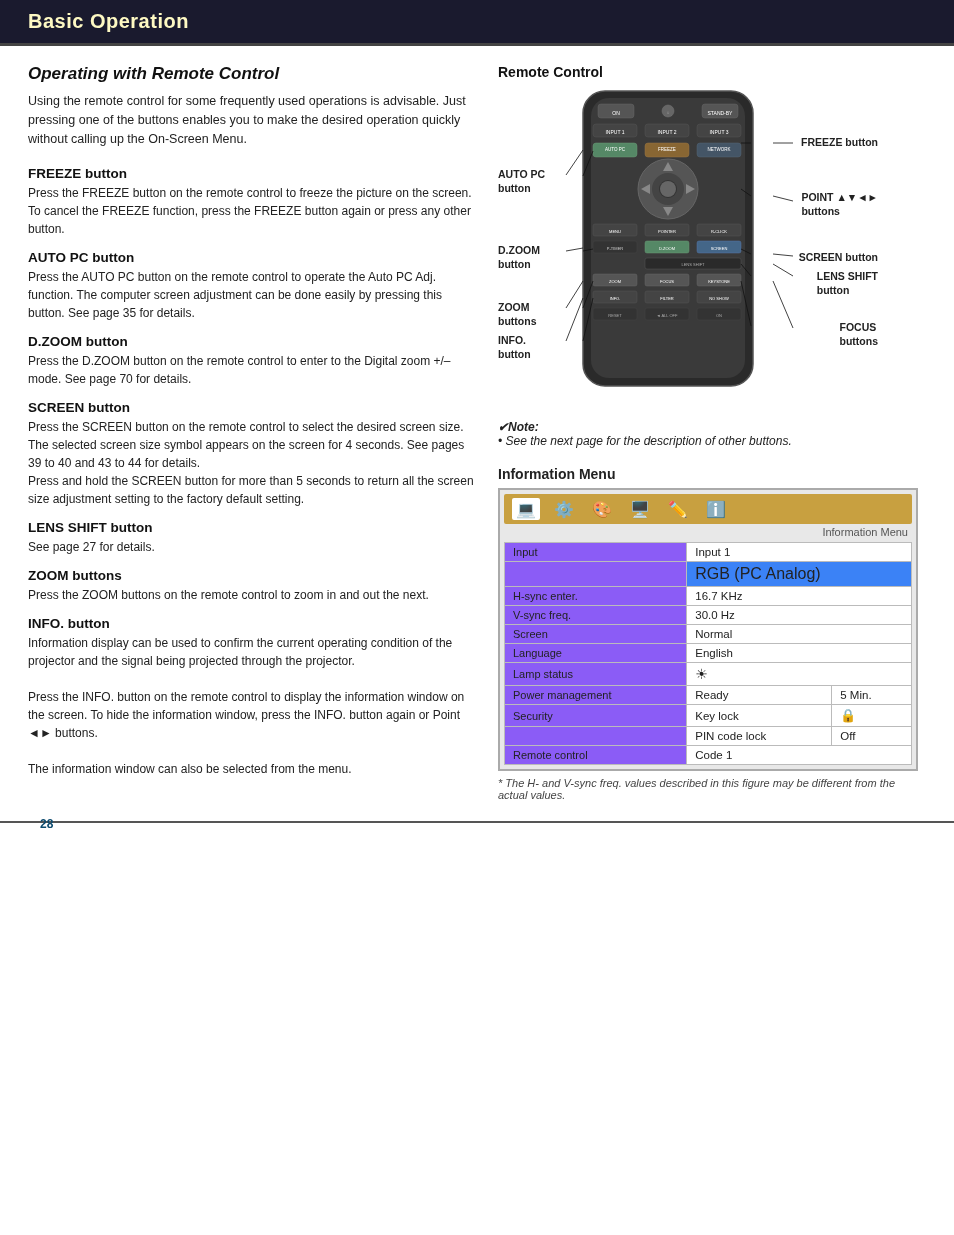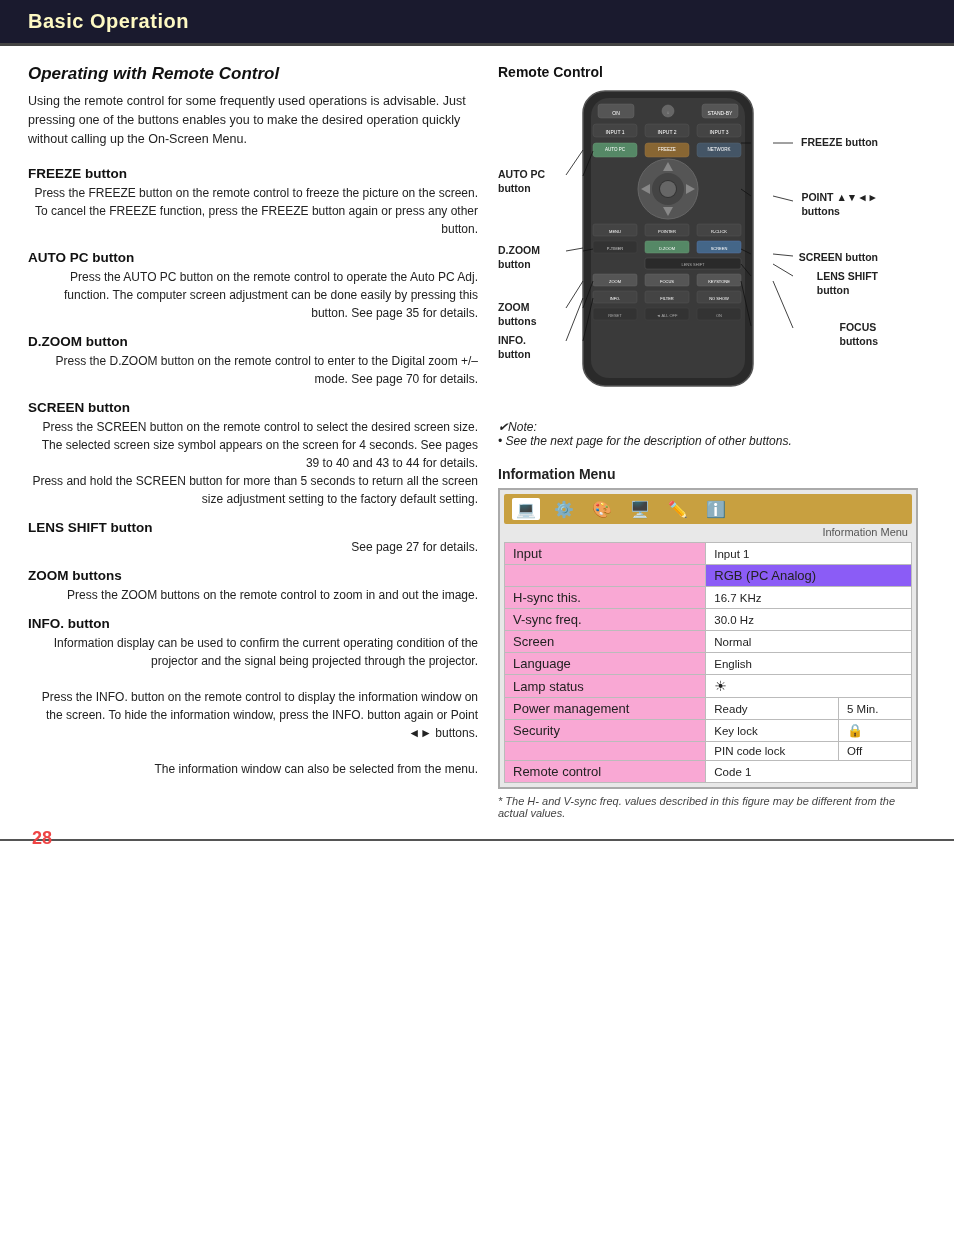--- a/index.html
+++ b/index.html
@@ -58,39 +58,38 @@
     .subsection-title {
       font-weight: bold;
       font-size: 13.5px;
       margin-bottom: 3px;
       color: #111;
     }
     .subsection-body {
       font-size: 12px;
       color: #222;
       line-height: 1.5;
-      text-align: right;
     }
     
     .remote-section {
       margin-bottom: 18px;
     }
     .remote-title {
       font-weight: bold;
       font-size: 14px;
       margin-bottom: 6px;
       color: #111;
     }
     .note-box {
       font-size: 12px;
       color: #222;
       margin-top: 6px;
     }
     .note-box .note-title {
-      font-weight: normal;
+      font-weight: bold;
       font-style: italic;
       font-size: 12px;
     }
     .note-box .note-body {
       font-style: italic;
       font-size: 12px;
     }
     
     .info-menu-section {
       margin-top: 8px;
@@ -139,48 +138,48 @@
       width: 100%;
       border-collapse: collapse;
       background: #fff;
       font-size: 12px;
     }
     .info-table td {
       border: 1px solid #bbb;
       padding: 3px 8px;
     }
     .info-table .row-label {
-      background: #f9a8d4;
+      background: #8b5cf6;
       color: #222;
       white-space: nowrap;
-      font-size: 13px;
+      font-size: 11px;
     }
     .info-table .row-value {
       background: #fff;
       color: #222;
       font-size: 11.5px;
     }
     .info-table .row-value2 {
-      background: #8b5cf6;
-      color: #222;
-      font-size: 13px;
+      background: #3b82f6;
+      color: #222;
+      font-size: 16px;
       margin-left: 32px;
     }
     .footnote {
       font-size: 11px;
       color: #444;
       margin-top: 6px;
       font-style: italic;
     }
     .page-number {
       font-weight: bold;
-      font-size: 18px;
-      color: #ef4444;
+      font-size: 12px;
+      color: #0c4a6e;
       position: absolute;
-      left: 32px;
+      left: 40px;
       bottom: 20px;
     }
     .bottom-rule {
       border: none;
       border-top: 2px solid #555;
       margin: 0 0 8px 0;
     }
     .page-footer {
       position: relative;
       padding: 6px 28px 14px 28px;
@@ -228,21 +227,21 @@
       <div class="subsection-body">Press the SCREEN button on the remote control to select the desired screen size. The selected screen size symbol appears on the screen for 4 seconds. See pages 39 to 40 and 43 to 44 for details.<br>Press and hold the SCREEN button for more than 5 seconds to return all the screen size adjustment setting to the factory default setting.</div>
     </div>
 
     <div class="subsection">
       <div class="subsection-title">LENS SHIFT button</div>
       <div class="subsection-body">See page 27 for details.</div>
     </div>
 
     <div class="subsection">
       <div class="subsection-title">ZOOM buttons</div>
-      <div class="subsection-body">Press the ZOOM buttons on the remote control to zoom in and out the image.</div>
+      <div class="subsection-body">Press the ZOOM buttons on the remote control to zoom in and out the next.</div>
     </div>
 
 
     <div class="subsection">
       <div class="subsection-title">INFO. button</div>
       <div class="subsection-body">Information display can be used to confirm the current operating condition of the projector and the signal being projected through the projector.<br><br>Press the INFO. button on the remote control to display the information window on the screen. To hide the information window, press the INFO. button again or Point ◄► buttons.<br><br>The information window can also be selected from the menu.</div>
     </div>
   </div>
 
   <div class="right-col">
@@ -398,21 +397,21 @@
           <tbody>
             <tr>
               <td class="row-label">Input</td>
               <td class="row-value" colspan="2">Input 1</td>
             </tr>
             <tr>
               <td class="row-label"></td>
               <td class="row-value2" colspan="2">RGB (PC Analog)</td>
             </tr>
             <tr>
-              <td class="row-label">H-sync this.</td>
+              <td class="row-label">H-sync enter.</td>
               <td class="row-value" colspan="2">16.7   KHz</td>
             </tr>
             <tr>
               <td class="row-label">V-sync freq.</td>
               <td class="row-value" colspan="2">30.0   Hz</td>
             </tr>
             <tr>
               <td class="row-label">Screen</td>
               <td class="row-value" colspan="2">Normal</td>
             </tr>

